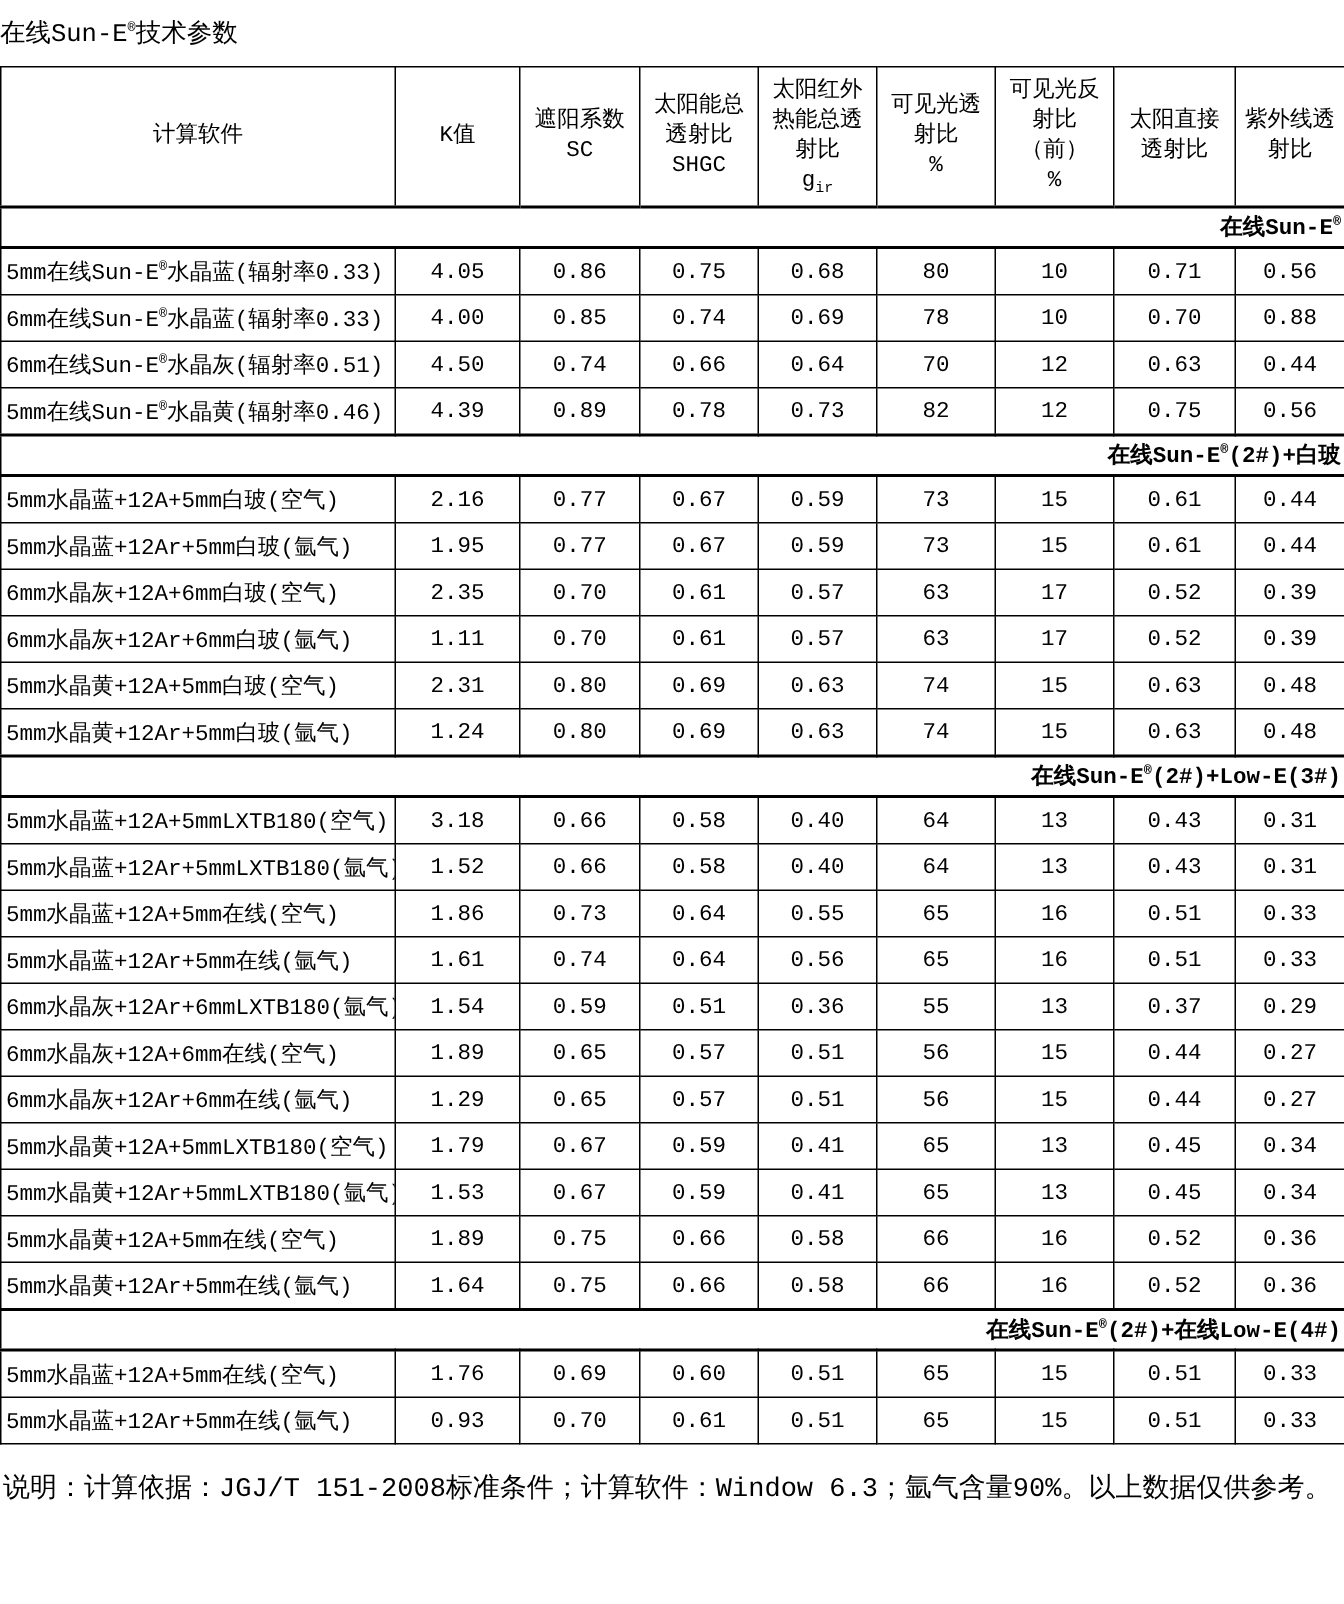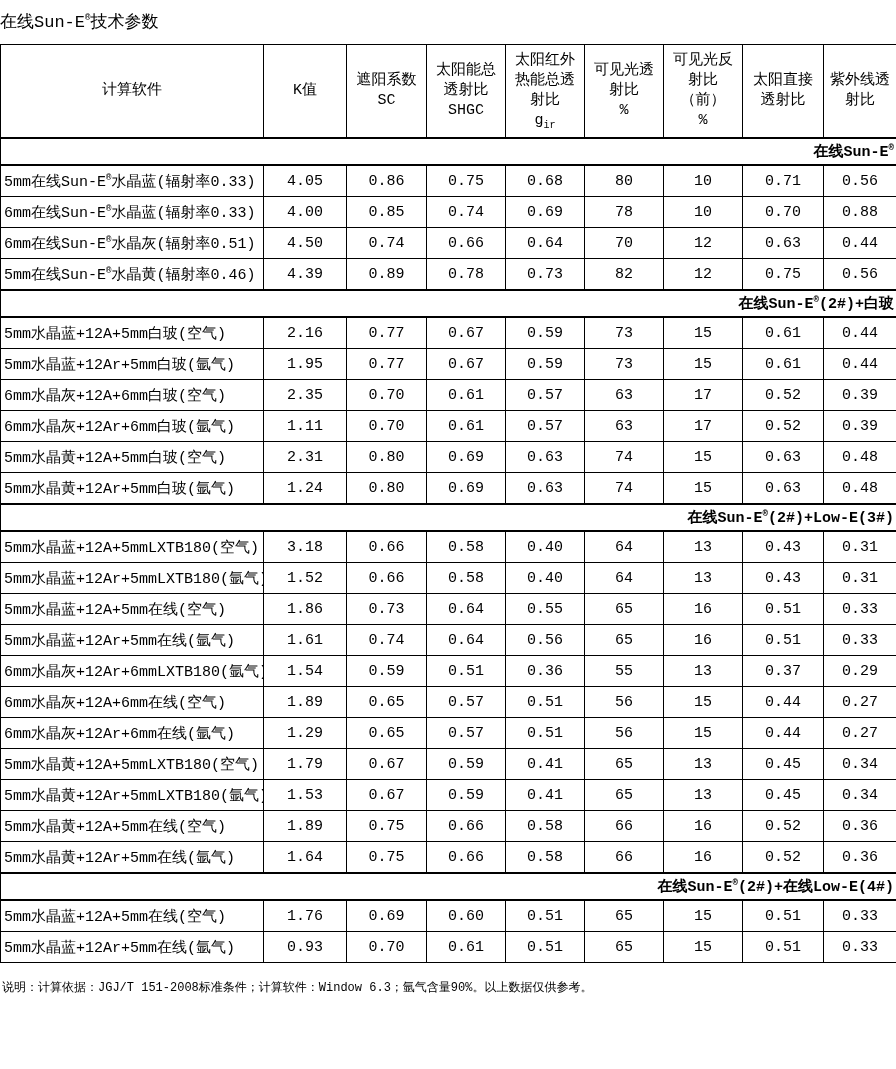--- a/index.html
+++ b/index.html
@@ -72,21 +72,21 @@
   sup.reg{
     font-size:9px;
     line-height:0;
     vertical-align:super;
   }
   sub{
     font-size:10px;
     line-height:0;
   }
   .note{
-    font-size:12px;
+    font-size:18px;
     padding:16px 2px 10px 2px;
     white-space:nowrap;
   }
 </style>
 </head>
 <body>
 
 <div class="doc">
   <div class="title">在线Sun-E<sup class="reg">®</sup>技术参数</div>
   <table class="params">

